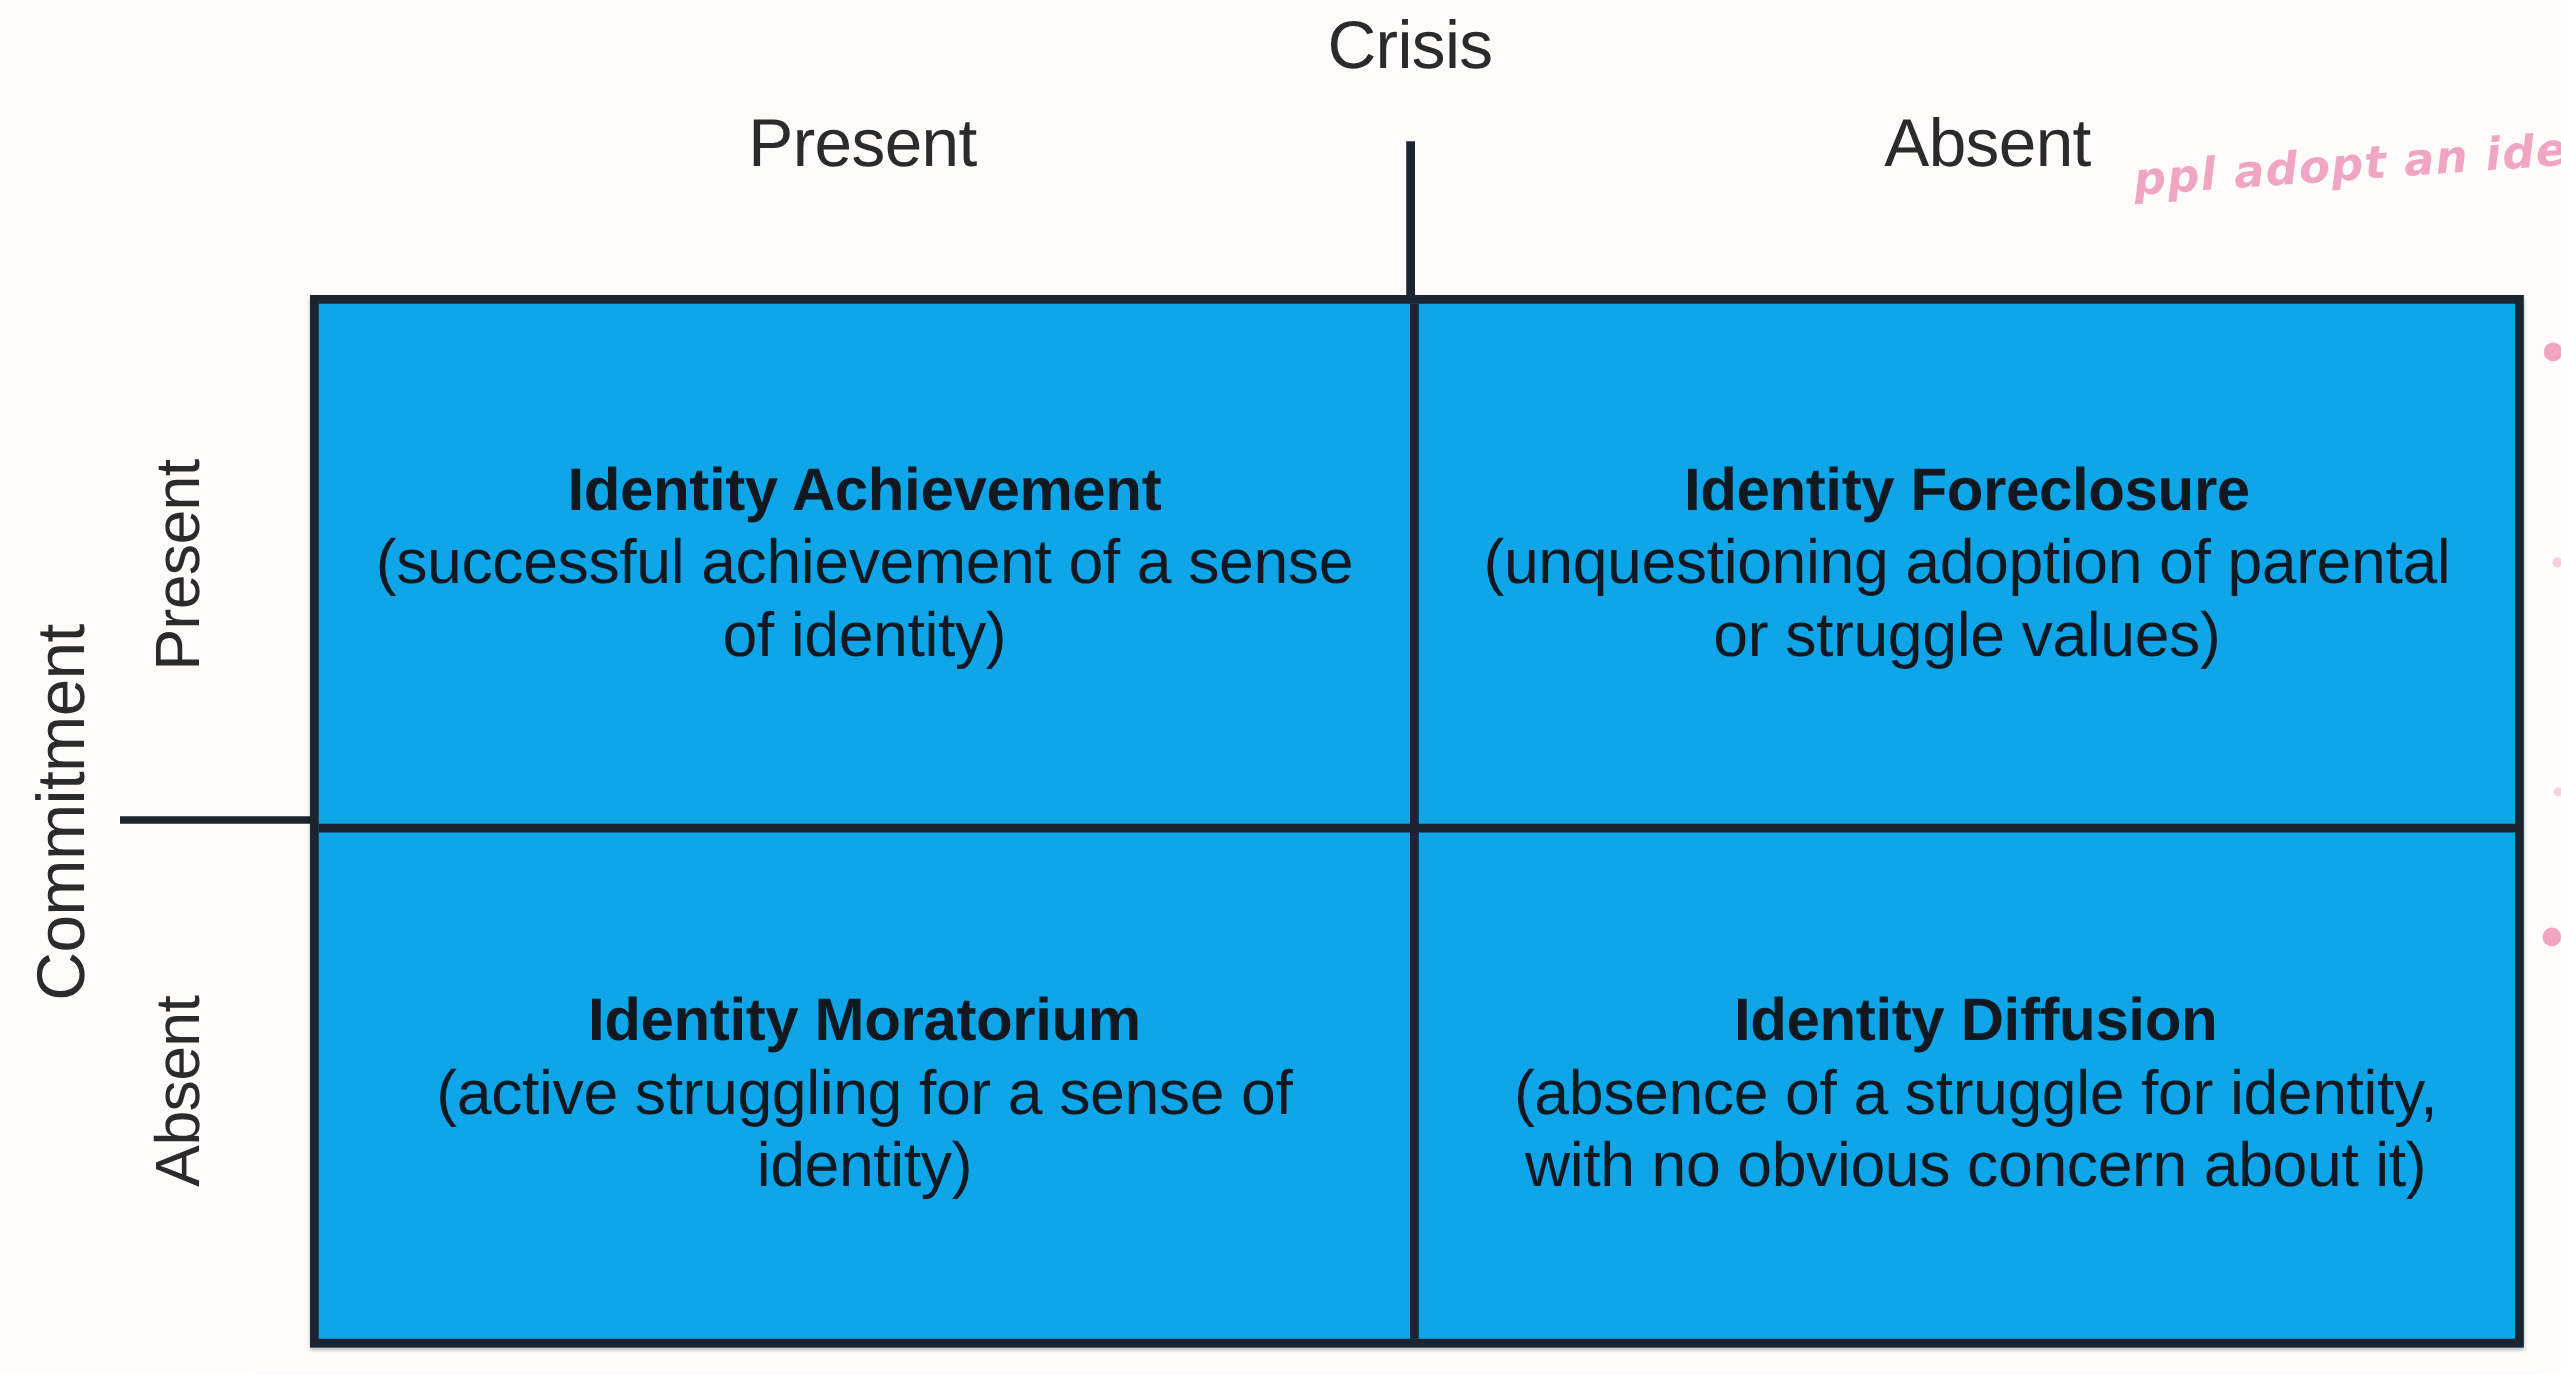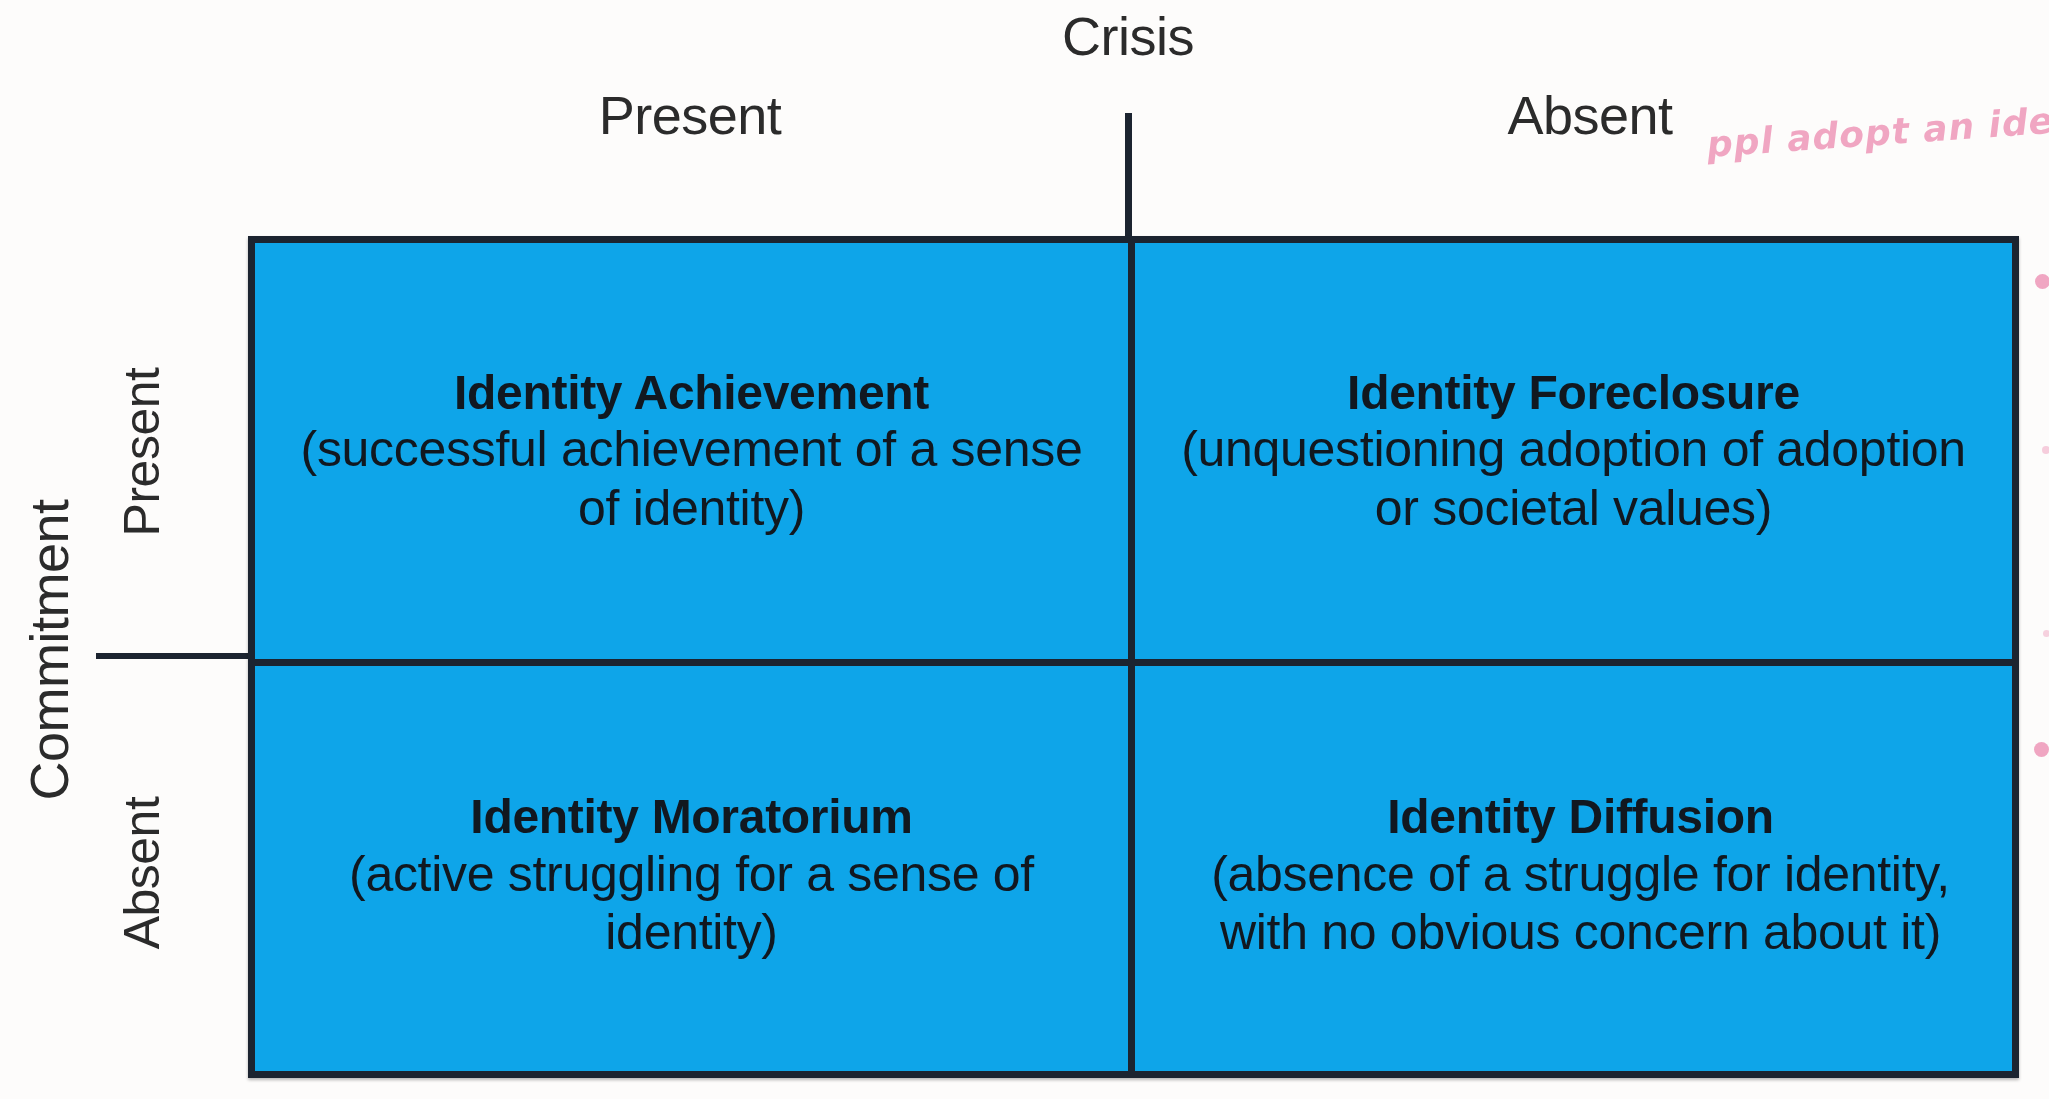--- a/index.html
+++ b/index.html
@@ -208,21 +208,21 @@
     <div class="divider-v-inner"></div>
     <div class="divider-h-inner"></div>
 
     <div class="quad tl">
       <div class="quad-title">Identity Achievement</div>
       <div class="quad-desc">(successful achievement of a sense of identity)</div>
     </div>
 
     <div class="quad tr">
       <div class="quad-title">Identity Foreclosure</div>
-      <div class="quad-desc">(unquestioning adoption of adoption or societal values)</div>
+      <div class="quad-desc">(unquestioning adoption of parental or struggle values)</div>
     </div>
 
     <div class="quad br">
       <div class="quad-title">Identity Diffusion</div>
       <div class="quad-desc">(absence of a struggle for identity, with no obvious concern about it)</div>
     </div>
 
     <div class="quad bl">
       <div class="quad-title">Identity Moratorium</div>
       <div class="quad-desc">(active struggling for a sense of identity)</div>

